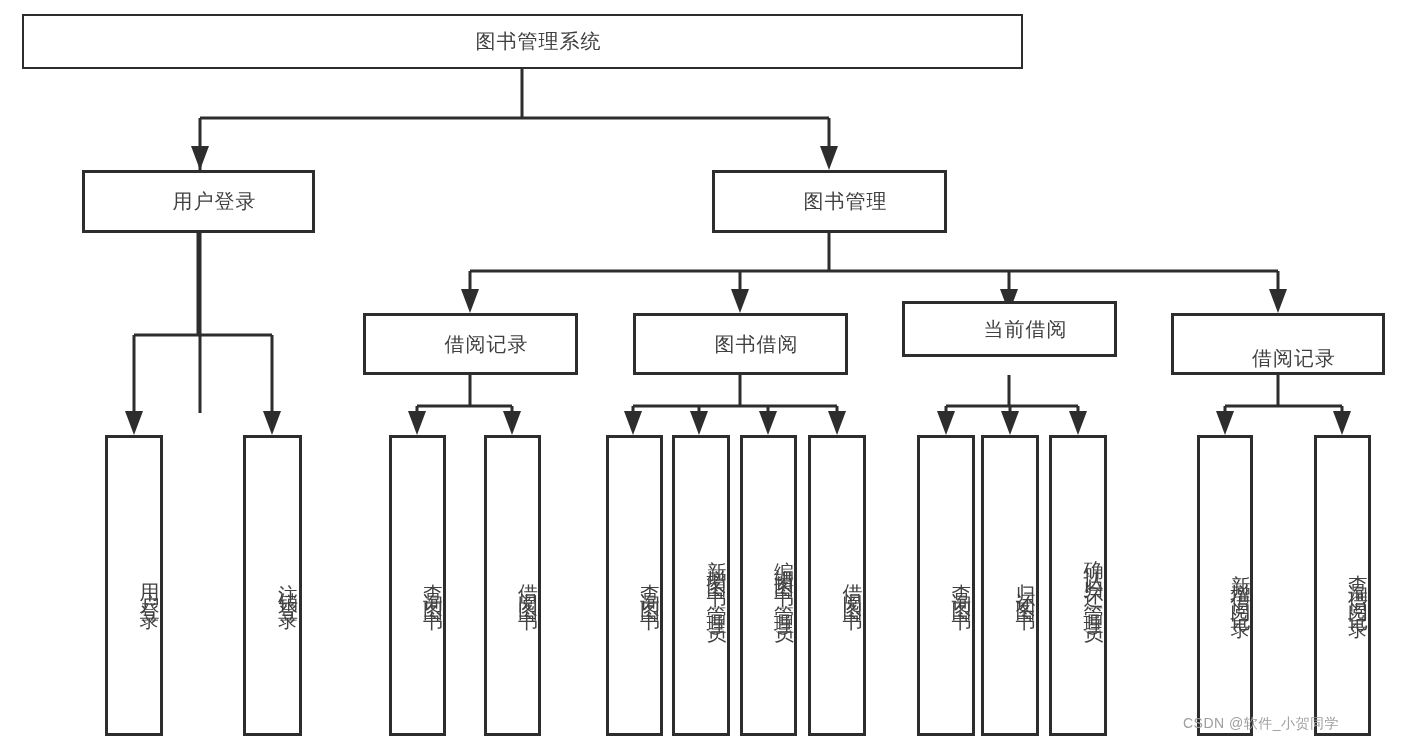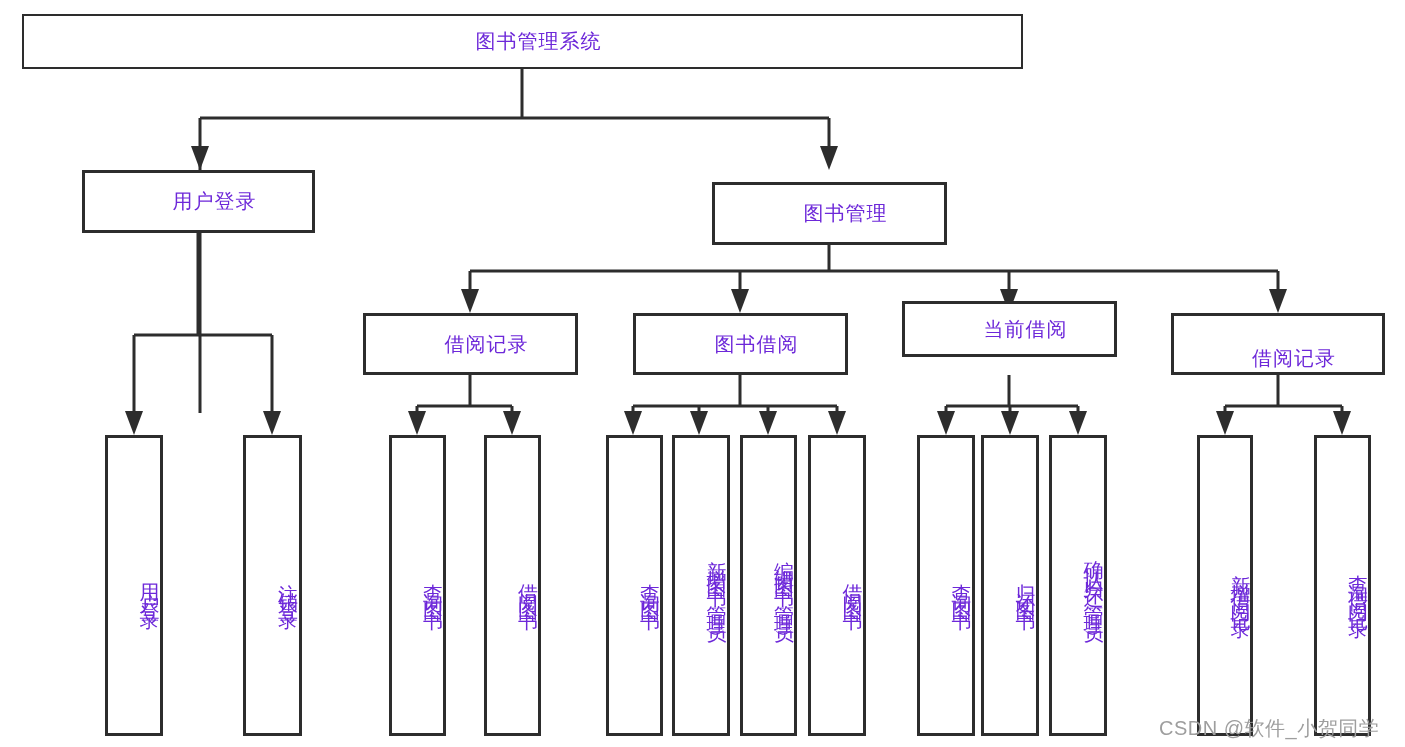--- a/index.html
+++ b/index.html
@@ -18,42 +18,42 @@
     z-index: 0;
   }
   .node {
     position: absolute;
     background: #ffffff;
     border: 3px solid #2d2d2d;
     box-sizing: border-box;
     display: flex;
     align-items: center;
     justify-content: center;
-    color: #6d28d9;
+    color: #404040;
     z-index: 1;
     padding-left: 32px;
   }
   .node.root { border-width: 2px; }
   .h-label {
     font-size: 20px;
     letter-spacing: 1px;
     white-space: nowrap;
   }
   .v-label {
     writing-mode: vertical-rl;
     text-orientation: mixed;
     font-size: 20px;
     letter-spacing: 9px;
     line-height: 1;
   }
   .watermark {
     position: absolute;
-    left: 1159px;
+    left: 1183px;
     top: 715px;
-    font-size: 20px;
+    font-size: 14px;
     color: #9e9e9e;
     letter-spacing: 0.5px;
     z-index: 5;
     white-space: nowrap;
   }
 </style>
 </head>
 <body>
 
 <div class="stage">
@@ -112,21 +112,21 @@
     </g>
   </svg>
 
   <div class="node root" style="left:22px; top:14px; width:1001px; height:55px;">
     <span class="h-label">图书管理系统</span>
   </div>
 
   <div class="node" style="left:82px; top:170px; width:233px; height:63px;">
     <span class="h-label">用户登录</span>
   </div>
-  <div class="node" style="left:712px; top:170px; width:235px; height:63px;margin-top:12px;">
+  <div class="node" style="left:712px; top:170px; width:235px; height:63px;">
     <span class="h-label">图书管理</span>
   </div>
 
   <div class="node" style="left:363px; top:313px; width:215px; height:62px;">
     <span class="h-label">借阅记录</span>
   </div>
   <div class="node" style="left:633px; top:313px; width:215px; height:62px;">
     <span class="h-label">图书借阅</span>
   </div>
   <div class="node" style="left:902px; top:301px; width:215px; height:56px;">

